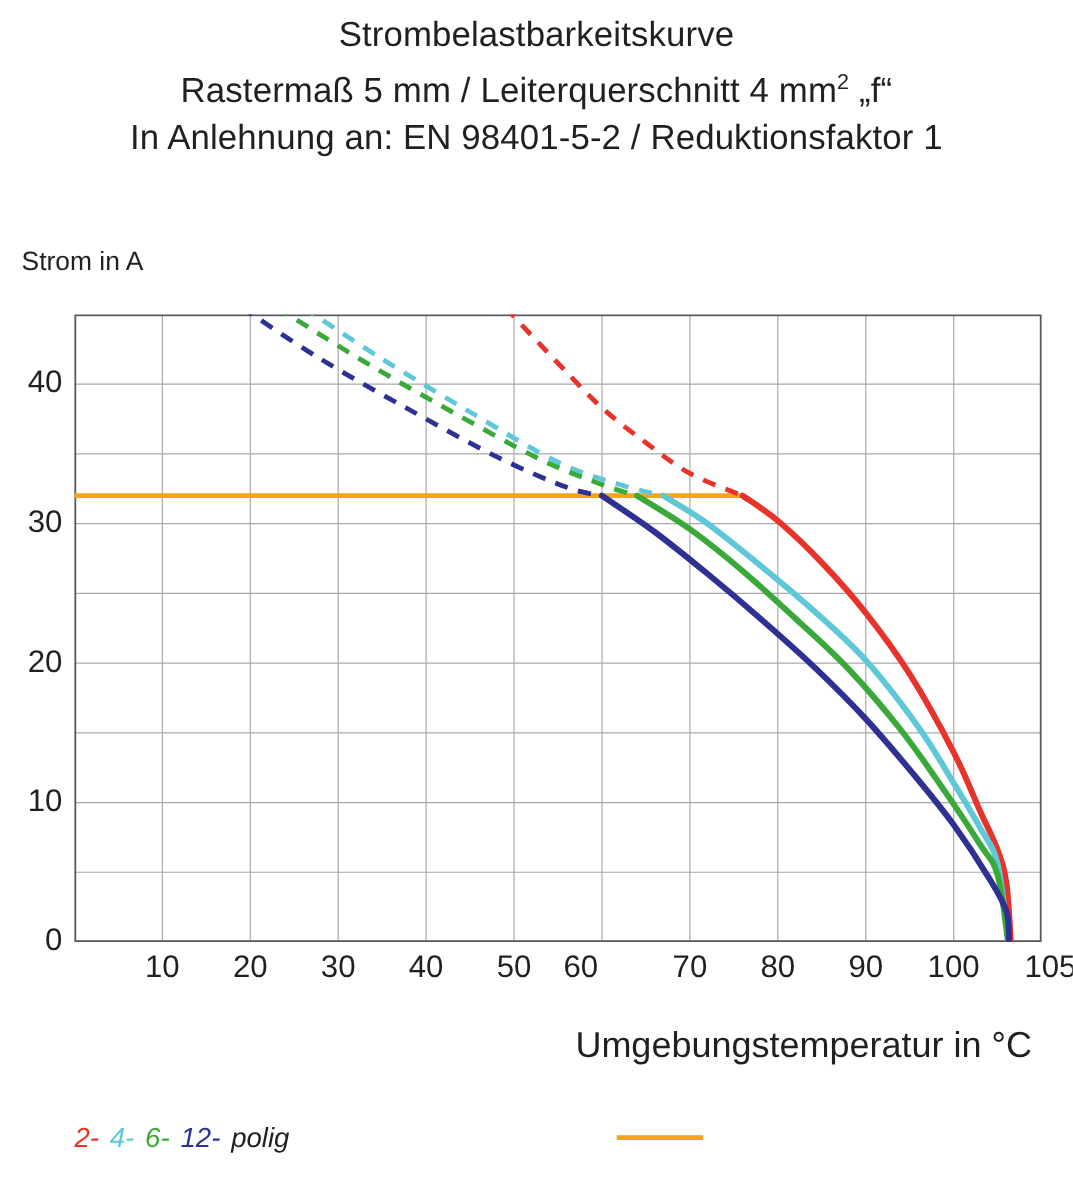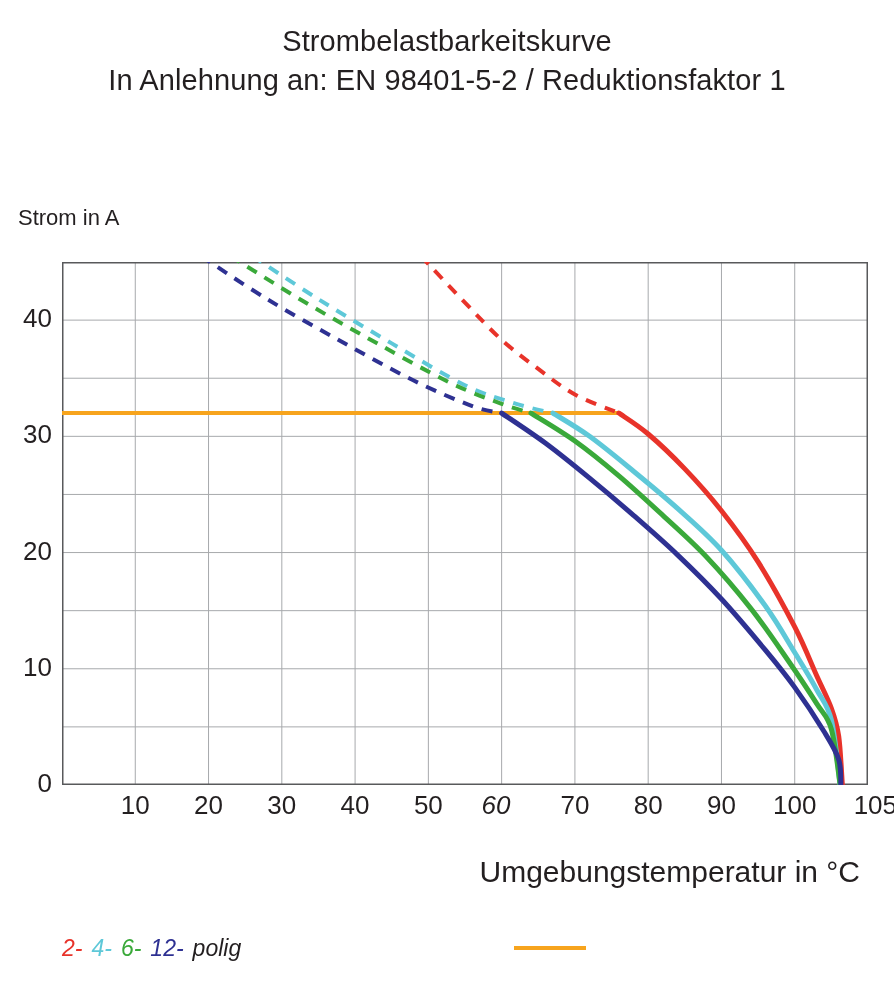--- a/index.html
+++ b/index.html
@@ -10,21 +10,21 @@
   body {
     width: 894px;
     height: 1000px;
     font-family: "Liberation Sans", sans-serif;
     color: #1a1a1a;
     position: relative;
     overflow: hidden;
   }
   .title-block {
     text-align: center;
-    padding-top: 22px;
+    padding-top: 10px;
   }
   .title-line {
     font-size: 29px;
     line-height: 39px;
     color: #231f20;
     letter-spacing: 0.1px;
     white-space: nowrap;
   }
   .sup {
     font-size: 18px;
@@ -107,20 +107,23 @@
   }
   .legend-text {
     color: #231f20;
   }
 </style>
 </head>
 <body>
 
 <div class="title-block">
   <div class="title-line">Strombelastbarkeitskurve</div>
+  <div class="title-line">
+    <span>Rastermaß 5 mm / Leiterquerschnitt 4 mm</span><span class="sup">2</span><span> „f“</span>
+  </div>
   <div class="title-line">In Anlehnung an: EN 98401-5-2 / Reduktionsfaktor 1</div>
 </div>
 
 <div class="ylabel">Strom in A</div>
 
 <div id="plot-area">
   <svg id="chart-svg" width="806" height="523" viewBox="0 0 806 523">
       <line x1="73.27272727272728" y1="0" x2="73.27272727272728" y2="523" stroke="#a7a9ac" stroke-width="1"></line>
       <line x1="146.54545454545456" y1="0" x2="146.54545454545456" y2="523" stroke="#a7a9ac" stroke-width="1"></line>
       <line x1="219.8181818181818" y1="0" x2="219.8181818181818" y2="523" stroke="#a7a9ac" stroke-width="1"></line>
@@ -166,18 +169,18 @@
 <div class="tick-y" style="left: 10px; top: 768px;">0</div>
 <div class="tick-y" style="left: 10px; top: 651.778px;">10</div>
 <div class="tick-y" style="left: 10px; top: 535.556px;">20</div>
 <div class="tick-y" style="left: 10px; top: 419.333px;">30</div>
 <div class="tick-y" style="left: 10px; top: 303.111px;">40</div>
 <div class="tick-x" style="left: 107.273px;">10</div>
 <div class="tick-x" style="left: 180.545px;">20</div>
 <div class="tick-x" style="left: 253.818px;">30</div>
 <div class="tick-x" style="left: 327.091px;">40</div>
 <div class="tick-x" style="left: 400.364px;">50</div>
-<div class="tick-x" style="left: 468px; font-style: italic;">60</div>
+<div class="tick-x" style="left: 456px;">60</div>
 <div class="tick-x" style="left: 546.909px;">70</div>
 <div class="tick-x" style="left: 620.182px;">80</div>
 <div class="tick-x" style="left: 693.455px;">90</div>
 <div class="tick-x" style="left: 766.727px;">100</div>
 <div class="tick-x" style="left: 803.364px; margin-left: 44px;">105</div>
 
 </body></html>

